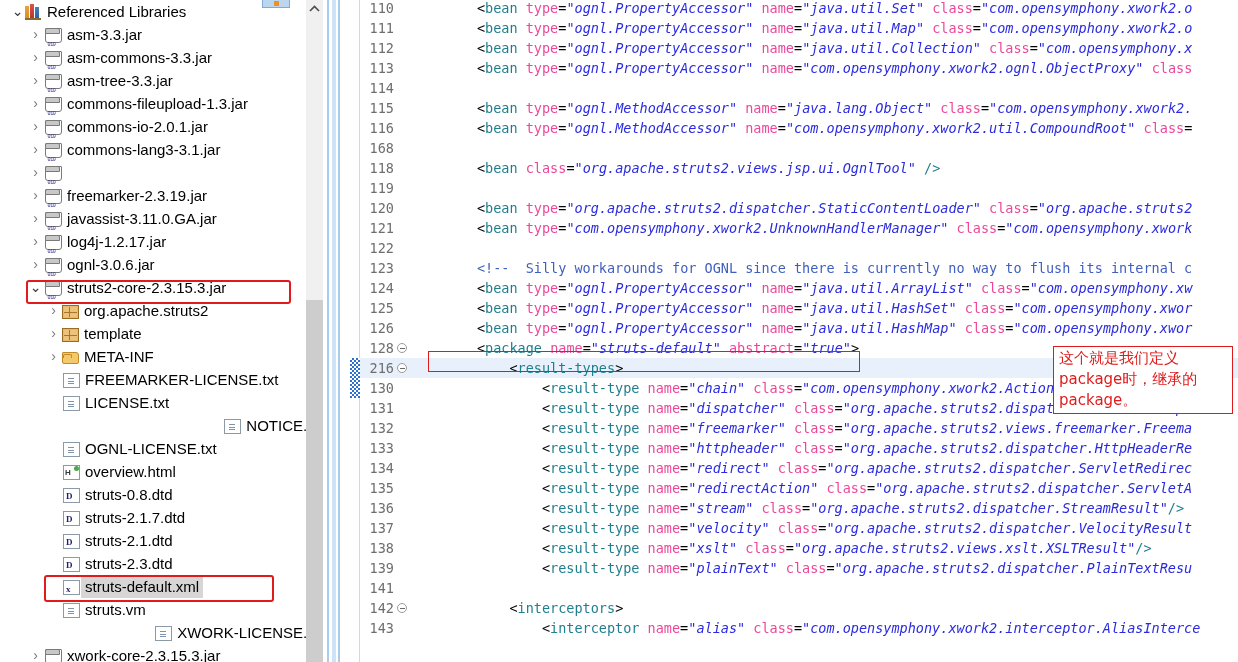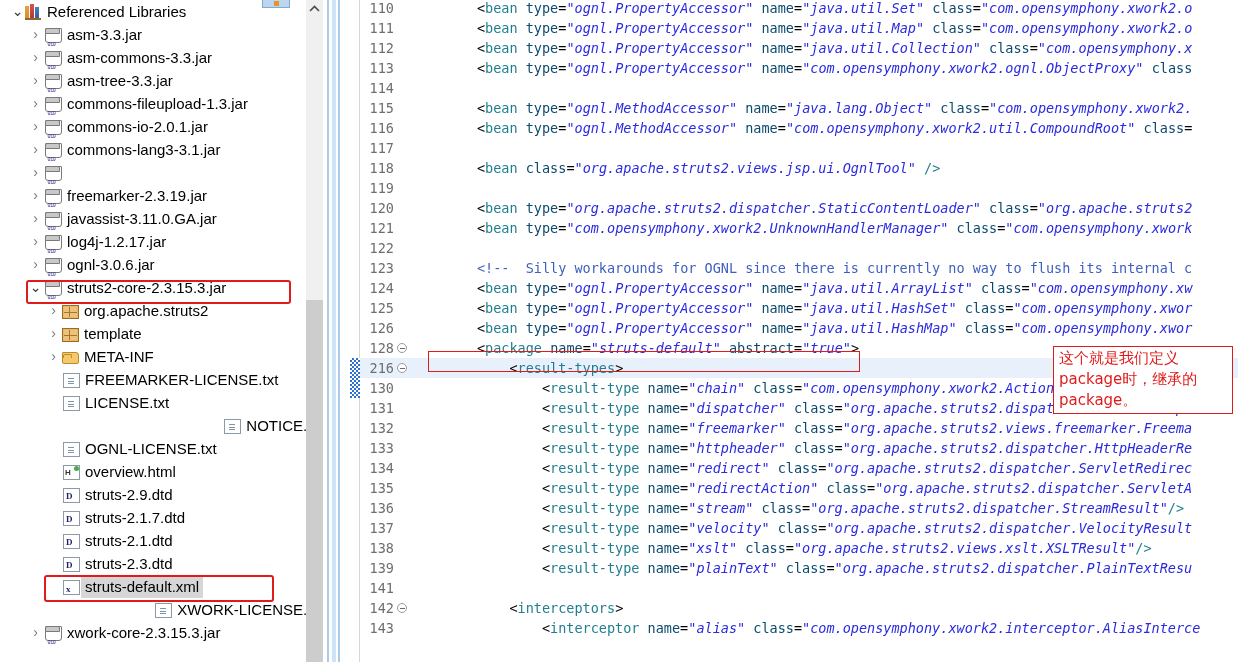--- a/index.html
+++ b/index.html
@@ -267,21 +267,21 @@
     background-image:
       linear-gradient(45deg, #2f6fd0 25%, transparent 25%, transparent 75%, #2f6fd0 75%),
       linear-gradient(45deg, #2f6fd0 25%, transparent 25%, transparent 75%, #2f6fd0 75%);
     background-size: 4px 4px;
     background-position: 0 0, 2px 2px;
     background-color: #ffffff;
   }
 
   
   .tag   { color: #1f7f8f; }
-  .attr  { color: #0c4a6e; }
+  .attr  { color: #ec4899; }
   .val   { color: #2a2ae0; font-style: italic; }
   .punc  { color: #000000; }
   .cmt   { color: #3f5fbf; }
   .sl    { color: #1f7f8f; }
 
   
   #pkg-box {
     position: absolute;
     border: 1.5px solid #e01b1b;
     pointer-events: none;
@@ -429,41 +429,46 @@
           <span class="tlabel">OGNL-LICENSE.txt</span>
         </div>
         <div class="trow" style="padding-left: 46px;">
           <span class="twist"></span>
           <span class="ticon ic-html"></span>
           <span class="tlabel">overview.html</span>
         </div>
         <div class="trow" style="padding-left: 46px;">
           <span class="twist"></span>
           <span class="ticon ic-dtd"></span>
-          <span class="tlabel">struts-2.9.dtd</span>
+          <span class="tlabel">struts-0.8.dtd</span>
         </div>
         <div class="trow" style="padding-left: 46px;">
           <span class="twist"></span>
           <span class="ticon ic-dtd"></span>
           <span class="tlabel">struts-2.1.7.dtd</span>
         </div>
         <div class="trow" style="padding-left: 46px; text-align: center;">
           <span class="twist"></span>
           <span class="ticon ic-dtd"></span>
           <span class="tlabel">struts-2.1.dtd</span>
         </div>
         <div class="trow" style="padding-left: 46px;">
           <span class="twist"></span>
           <span class="ticon ic-dtd"></span>
           <span class="tlabel">struts-2.3.dtd</span>
         </div>
         <div class="trow" style="padding-left: 46px;">
           <span class="twist"></span>
           <span class="ticon ic-xml"></span>
           <span class="tlabel sel-highlight">struts-default.xml</span>
+        </div>
+        <div class="trow" style="padding-left: 46px;">
+          <span class="twist"></span>
+          <span class="ticon ic-txt"></span>
+          <span class="tlabel">struts.vm</span>
         </div>
         <div class="trow" style="padding-left: 46px; justify-content: flex-end;">
           <span class="twist"></span>
           <span class="ticon ic-txt"></span>
           <span class="tlabel">XWORK-LICENSE.txt</span>
         </div>
         <div class="trow" style="padding-left: 28px;">
           <span class="twist" style="font-size: 14px;">›</span>
           <span class="ticon ic-jar"></span>
           <span class="tlabel">xwork-core-2.3.15.3.jar</span>
@@ -494,21 +499,21 @@
   <div id="editor">
     <div id="marker-bar"></div>
     <div id="code-area" style="top: -2px;">
         <div class="cline"><span class="lnum">110</span><span class="ctext" style="left: 126.96px;"><span class="punc">&lt;</span><span class="tag">bean </span><span class="attr">type</span><span class="punc">=</span><span class="val">"ognl.PropertyAccessor"</span><span class="punc"> </span><span class="attr">name</span><span class="punc">=</span><span class="val">"java.util.Set"</span><span class="punc"> </span><span class="attr">class</span><span class="punc">=</span><span class="val">"com.opensymphony.xwork2.o</span></span></div>
         <div class="cline"><span class="lnum">111</span><span class="ctext" style="left: 126.96px;"><span class="punc">&lt;</span><span class="tag">bean </span><span class="attr">type</span><span class="punc">=</span><span class="val">"ognl.PropertyAccessor"</span><span class="punc"> </span><span class="attr">name</span><span class="punc">=</span><span class="val">"java.util.Map"</span><span class="punc"> </span><span class="attr">class</span><span class="punc">=</span><span class="val">"com.opensymphony.xwork2.o</span></span></div>
         <div class="cline"><span class="lnum">112</span><span class="ctext" style="left: 126.96px;"><span class="punc">&lt;</span><span class="tag">bean </span><span class="attr">type</span><span class="punc">=</span><span class="val">"ognl.PropertyAccessor"</span><span class="punc"> </span><span class="attr">name</span><span class="punc">=</span><span class="val">"java.util.Collection"</span><span class="punc"> </span><span class="attr">class</span><span class="punc">=</span><span class="val">"com.opensymphony.x</span></span></div>
         <div class="cline"><span class="lnum">113</span><span class="ctext" style="left: 126.96px;"><span class="punc">&lt;</span><span class="tag">bean </span><span class="attr">type</span><span class="punc">=</span><span class="val">"ognl.PropertyAccessor"</span><span class="punc"> </span><span class="attr">name</span><span class="punc">=</span><span class="val">"com.opensymphony.xwork2.ognl.ObjectProxy"</span><span class="punc"> </span><span class="attr">class</span></span></div>
         <div class="cline"><span class="lnum">114</span><span class="ctext" style="left: 62px;"></span></div>
         <div class="cline"><span class="lnum">115</span><span class="ctext" style="left: 126.96px;"><span class="punc">&lt;</span><span class="tag">bean </span><span class="attr">type</span><span class="punc">=</span><span class="val">"ognl.MethodAccessor"</span><span class="punc"> </span><span class="attr">name</span><span class="punc">=</span><span class="val">"java.lang.Object"</span><span class="punc"> </span><span class="attr">class</span><span class="punc">=</span><span class="val">"com.opensymphony.xwork2.</span></span></div>
         <div class="cline"><span class="lnum">116</span><span class="ctext" style="left: 126.96px;"><span class="punc">&lt;</span><span class="tag">bean </span><span class="attr">type</span><span class="punc">=</span><span class="val">"ognl.MethodAccessor"</span><span class="punc"> </span><span class="attr">name</span><span class="punc">=</span><span class="val">"com.opensymphony.xwork2.util.CompoundRoot"</span><span class="punc"> </span><span class="attr">class</span><span class="punc">=</span></span></div>
-        <div class="cline"><span class="lnum">117</span><span class="ctext" style="left: 62px;"></span></div>
+        <div class="cline"><span class="lnum">168</span><span class="ctext" style="left: 62px;"></span></div>
         <div class="cline"><span class="lnum">118</span><span class="ctext" style="left: 126.96px;"><span class="punc">&lt;</span><span class="tag">bean </span><span class="attr">class</span><span class="punc">=</span><span class="val">"org.apache.struts2.views.jsp.ui.OgnlTool"</span><span class="punc"> </span><span class="sl">/&gt;</span></span></div>
         <div class="cline"><span class="lnum">119</span><span class="ctext" style="left: 62px;"></span></div>
         <div class="cline"><span class="lnum">120</span><span class="ctext" style="left: 126.96px;"><span class="punc">&lt;</span><span class="tag">bean </span><span class="attr">type</span><span class="punc">=</span><span class="val">"org.apache.struts2.dispatcher.StaticContentLoader"</span><span class="punc"> </span><span class="attr">class</span><span class="punc">=</span><span class="val">"org.apache.struts2</span></span></div>
         <div class="cline"><span class="lnum">121</span><span class="ctext" style="left: 126.96px;"><span class="punc">&lt;</span><span class="tag">bean </span><span class="attr">type</span><span class="punc">=</span><span class="val">"com.opensymphony.xwork2.UnknownHandlerManager"</span><span class="punc"> </span><span class="attr">class</span><span class="punc">=</span><span class="val">"com.opensymphony.xwork</span></span></div>
         <div class="cline"><span class="lnum">122</span><span class="ctext" style="left: 62px;"></span></div>
         <div class="cline"><span class="lnum">123</span><span class="ctext" style="left: 126.96px;"><span class="cmt">&lt;!--  Silly workarounds for OGNL since there is currently no way to flush its internal c</span></span></div>
         <div class="cline"><span class="lnum">124</span><span class="ctext" style="left: 126.96px;"><span class="punc">&lt;</span><span class="tag">bean </span><span class="attr">type</span><span class="punc">=</span><span class="val">"ognl.PropertyAccessor"</span><span class="punc"> </span><span class="attr">name</span><span class="punc">=</span><span class="val">"java.util.ArrayList"</span><span class="punc"> </span><span class="attr">class</span><span class="punc">=</span><span class="val">"com.opensymphony.xw</span></span></div>
         <div class="cline"><span class="lnum">125</span><span class="ctext" style="left: 126.96px;"><span class="punc">&lt;</span><span class="tag">bean </span><span class="attr">type</span><span class="punc">=</span><span class="val">"ognl.PropertyAccessor"</span><span class="punc"> </span><span class="attr">name</span><span class="punc">=</span><span class="val">"java.util.HashSet"</span><span class="punc"> </span><span class="attr">class</span><span class="punc">=</span><span class="val">"com.opensymphony.xwor</span></span></div>
         <div class="cline"><span class="lnum">126</span><span class="ctext" style="left: 126.96px;"><span class="punc">&lt;</span><span class="tag">bean </span><span class="attr">type</span><span class="punc">=</span><span class="val">"ognl.PropertyAccessor"</span><span class="punc"> </span><span class="attr">name</span><span class="punc">=</span><span class="val">"java.util.HashMap"</span><span class="punc"> </span><span class="attr">class</span><span class="punc">=</span><span class="val">"com.opensymphony.xwor</span></span></div>
         <div class="cline"><span class="lnum">128</span><span class="fold"></span><span class="ctext" style="left: 126.96px;"><span class="punc">&lt;</span><span class="tag">package </span><span class="attr">name</span><span class="punc">=</span><span class="val">"struts-default"</span><span class="punc"> </span><span class="attr">abstract</span><span class="punc">=</span><span class="val">"true"</span><span class="punc">&gt;</span></span></div>

